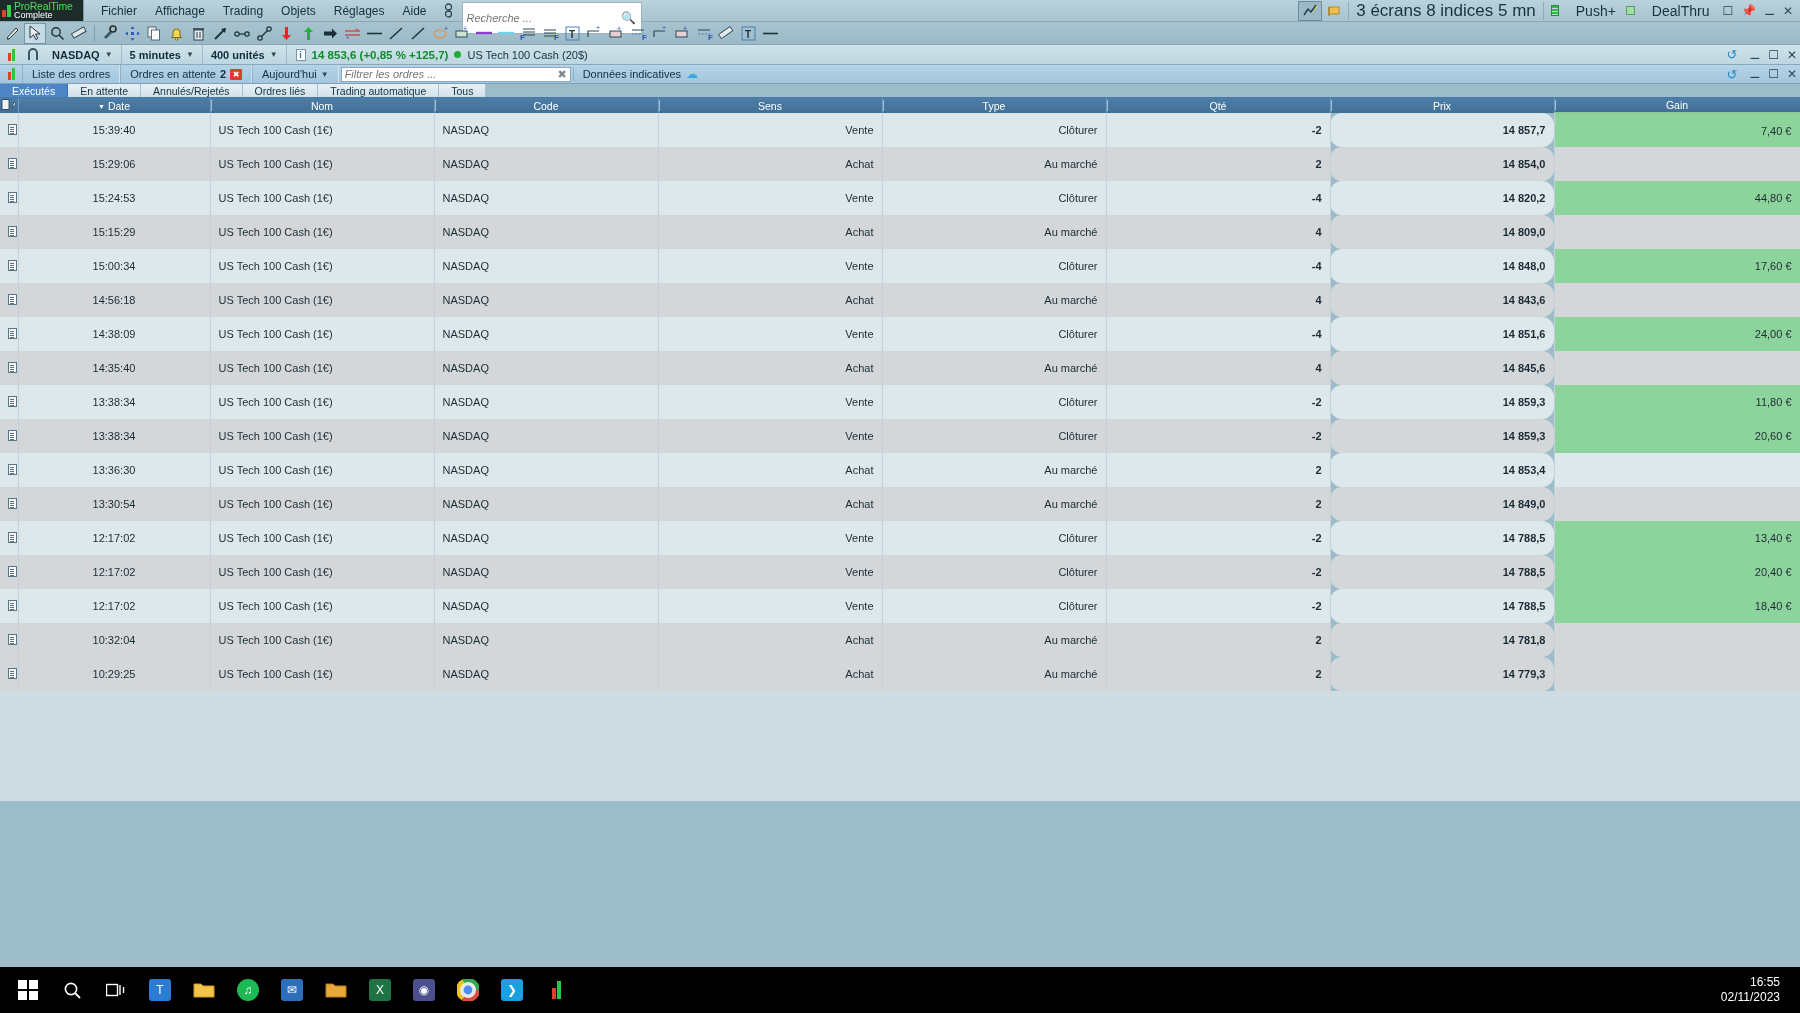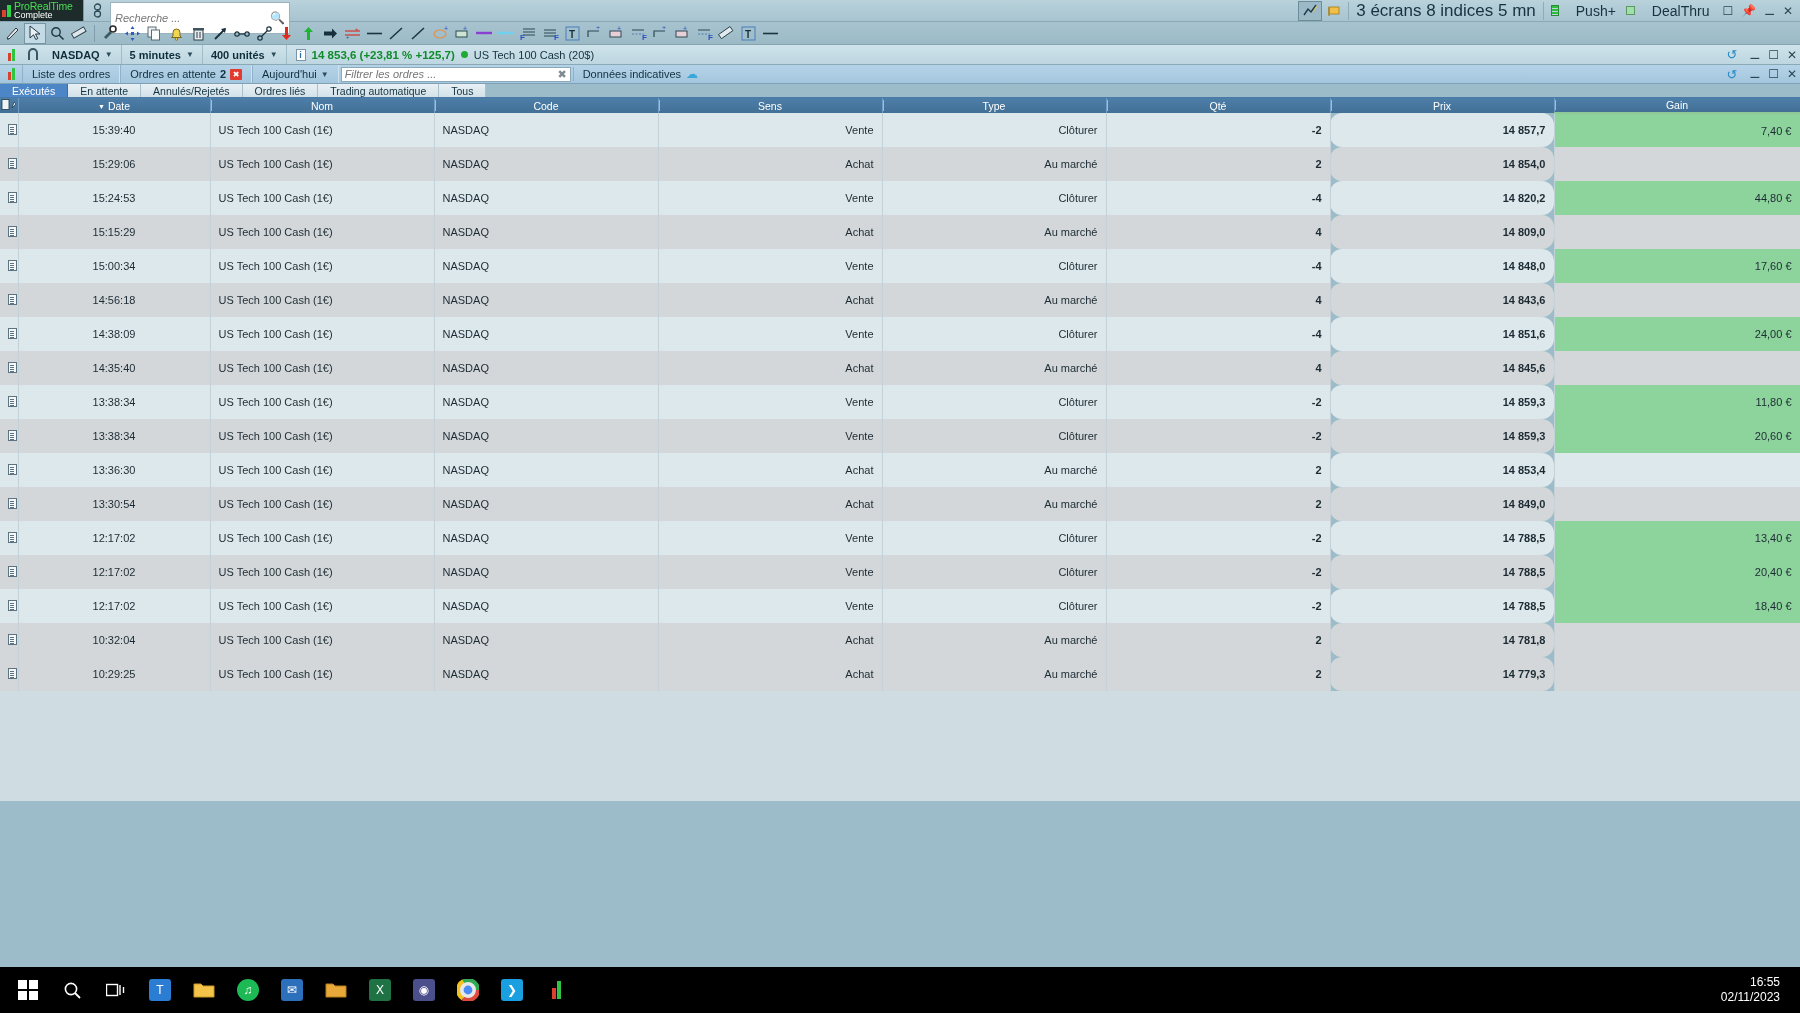--- a/index.html
+++ b/index.html
@@ -207,20 +207,28 @@
   <div class="logo">
     <div class="logo-bars">
         <i></i>
         <i></i>
       </div>
     <div class="logo-txt">
       <div class="l1">ProRealTime</div>
       <div class="l2">Complete</div>
     </div>
   </div>
+  <div class="menu-items">
+    <div class="menu-item">Fichier</div>
+    <div class="menu-item">Affichage</div>
+    <div class="menu-item">Trading</div>
+    <div class="menu-item">Objets</div>
+    <div class="menu-item">Réglages</div>
+    <div class="menu-item">Aide</div>
+  </div>
   <div class="menu-sep-icon">
     <svg width="9" height="15" viewBox="0 0 9 15">
         <circle cx="4.5" cy="4" r="3" fill="none" stroke="#2e4c58" stroke-width="1.3"></circle>
         <circle cx="4.5" cy="11" r="3" fill="none" stroke="#2e4c58" stroke-width="1.3"></circle>
         <line x1="4.5" y1="6" x2="4.5" y2="9" stroke="#2e4c58" stroke-width="1.3"></line>
       </svg>
   </div>
   <div class="search-box">
     <input placeholder="Recherche ..." style="">
     <span class="search-icon">🔍</span>
@@ -490,21 +498,21 @@
   <div class="inst-cell">
     <span>5 minutes</span>
     <span class="caret">▼</span>
   </div>
   <div class="inst-cell">
     <span>400 unités</span>
     <span class="caret">▼</span>
   </div>
   <div class="price-area">
     <span class="i-badge">i</span>
-    <span class="price-up">14 853,6 (+23,81 % +125,7)</span>
+    <span class="price-up">14 853,6 (+0,85 % +125,7)</span>
     <span class="dot-green"></span>
     <span class="inst-name">US Tech 100 Cash (20$)</span>
   </div>
   <div class="instbar-spacer"></div>
   <div class="refresh-ico">↺</div>
   <div class="wnd-btns">
     <span>⚊</span>
     <span>☐</span>
     <span>✕</span>
   </div>

